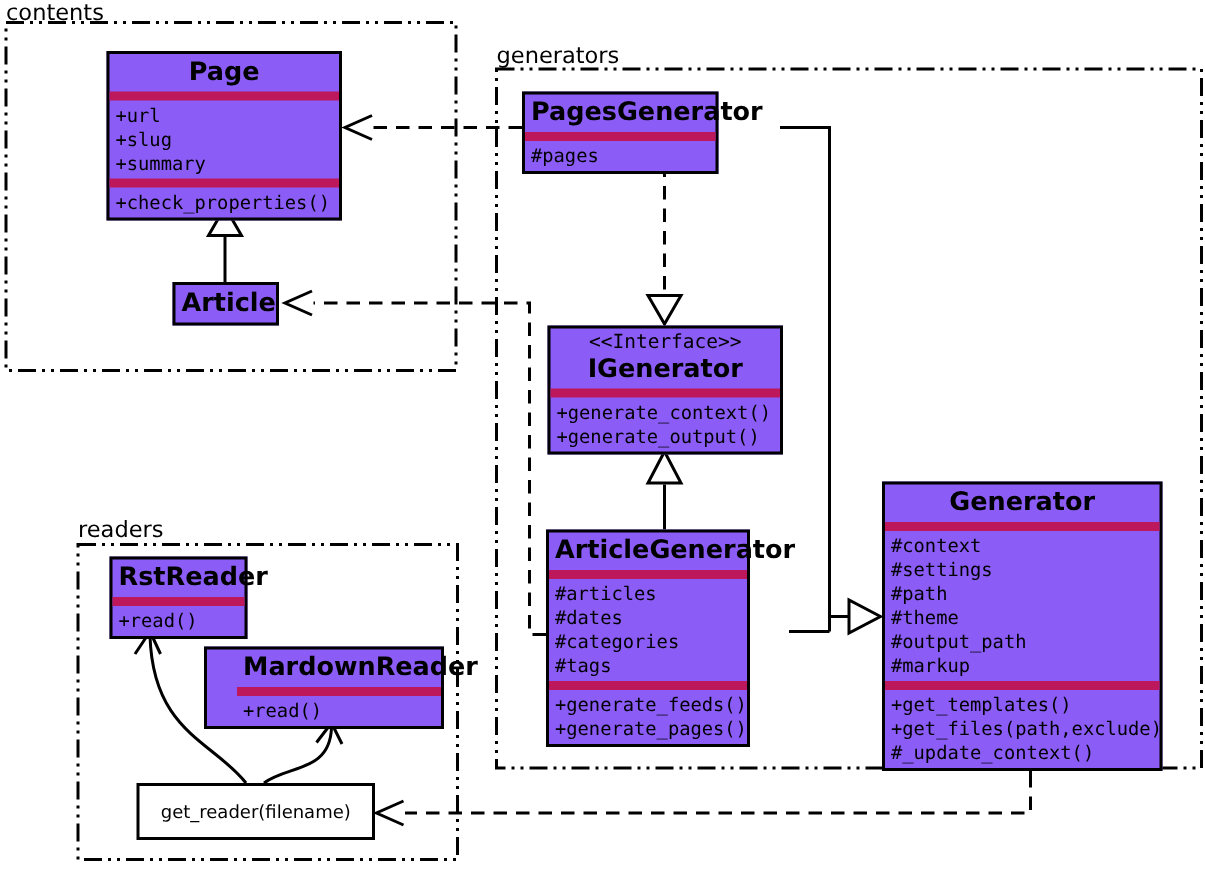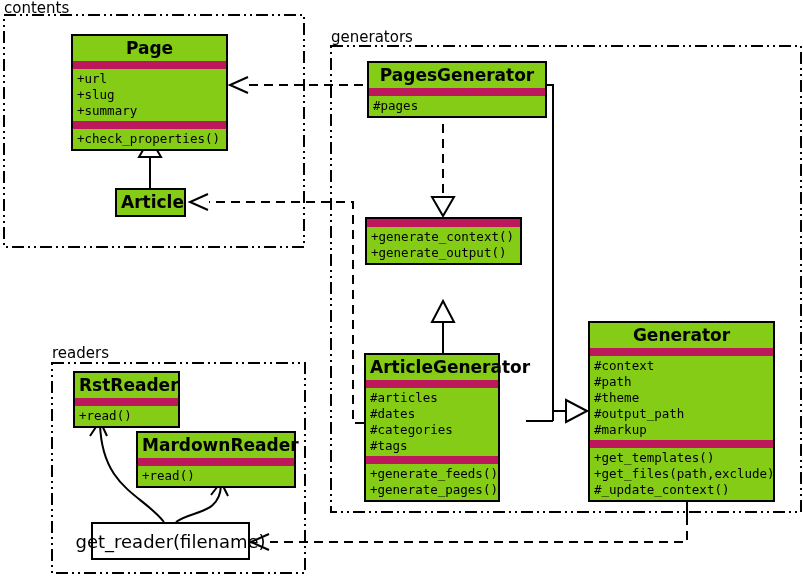--- a/index.html
+++ b/index.html
@@ -6,40 +6,40 @@
   #canvas{
     position:relative;width:803px;height:579px;background:#ffffff;
     font-family:"DejaVu Sans",sans-serif;color:#000;overflow:hidden;
   }
   #edge-layer{position:absolute;left:0;top:0;width:803px;height:579px;}
   .pkg-label{
     position:absolute;font-size:15px;line-height:15px;color:#000;
     background:transparent;white-space:nowrap;
   }
   .uml-class{
-    position:absolute;background:#84cc16;border:2px solid #000;
+    position:absolute;background:#8b5cf6;border:2px solid #000;
     box-sizing:border-box;
   }
   .uml-title{
     font-weight:bold;font-size:17px;line-height:21px;text-align:center;
     padding:2px 4px;white-space:nowrap;
   }
   .uml-stereotype{
     font-family:"DejaVu Sans Mono",monospace;font-weight:normal;
     font-size:13px;line-height:15px;text-align:center;white-space:nowrap;
   }
   .uml-members{
-    border-top:8px solid #be185d;
+    border-top:6px solid #be185d;
     font-family:"DejaVu Sans Mono",monospace;font-size:12.5px;line-height:16px;
     padding:2px 4px;white-space:pre;
   }
   .plain-box{
     position:absolute;background:#ffffff;border:2px solid #000;
     box-sizing:border-box;display:flex;align-items:center;justify-content:center;
-    font-size:18px;white-space:nowrap;
+    font-size:12px;white-space:nowrap;
   }
 </style>
 </head>
 <body>
 
 <div id="canvas">
 
   <svg id="edge-layer" viewBox="0 0 803 579" xmlns="http://www.w3.org/2000/svg">
 
     <rect x="4" y="15" width="300" height="232" fill="none" stroke="#000" stroke-width="2" stroke-dasharray="12 4 2 4 2 4"></rect>
@@ -84,47 +84,51 @@
   <div class="uml-class" style="left:71px;top:34px;width:157px;">
     <div class="uml-title">Page</div>
     <div class="uml-members"><div>+url</div><div>+slug</div><div>+summary</div></div>
     <div class="uml-members"><div>+check_properties()</div></div>
   </div>
 
   <div class="uml-class" style="left:115px;top:188px;width:71px;">
     <div class="uml-title">Article</div>
   </div>
 
-  <div class="uml-class" style="left:367px;top:61px;width:180px;">
+  <div class="uml-class" style="left:348px;top:61px;width:131px;">
     <div class="uml-title">PagesGenerator</div>
     <div class="uml-members"><div>#pages</div></div>
   </div>
 
   <div class="uml-class" style="left:365px;top:217px;width:157px;">
+    <div class="uml-title">
+      <div class="uml-stereotype">&lt;&lt;Interface&gt;&gt;</div>
+      <div>IGenerator</div>
+    </div>
     <div class="uml-members"><div>+generate_context()</div><div>+generate_output()</div></div>
   </div>
 
   <div class="uml-class" style="left:364px;top:353px;width:136px;">
     <div class="uml-title">ArticleGenerator</div>
     <div class="uml-members"><div>#articles</div><div>#dates</div><div>#categories</div><div>#tags</div></div>
     <div class="uml-members"><div>+generate_feeds()</div><div>+generate_pages()</div></div>
   </div>
 
   <div class="uml-class" style="left:588px;top:321px;width:187px;">
     <div class="uml-title">Generator</div>
-    <div class="uml-members"><div>#context</div><div>#path</div><div>#theme</div><div>#output_path</div><div>#markup</div></div>
+    <div class="uml-members"><div>#context</div><div>#settings</div><div>#path</div><div>#theme</div><div>#output_path</div><div>#markup</div></div>
     <div class="uml-members"><div>+get_templates()</div><div>+get_files(path,exclude)</div><div>#_update_context()</div></div>
   </div>
 
-  <div class="uml-class" style="left:73px;top:371px;width:107px;">
+  <div class="uml-class" style="left:73px;top:371px;width:92px;">
     <div class="uml-title">RstReader</div>
     <div class="uml-members"><div>+read()</div></div>
   </div>
 
-  <div class="uml-class" style="left:136px;top:431px;width:160px;">
+  <div class="uml-class" style="left:136px;top:431px;width:160px;padding-left:20px;">
     <div class="uml-title">MardownReader</div>
     <div class="uml-members"><div>+read()</div></div>
   </div>
 
   <div class="plain-box" style="left:91px;top:522px;width:159px;height:38px;">
     <span>get_reader(filename)</span>
   </div>
 
 </div>
 

